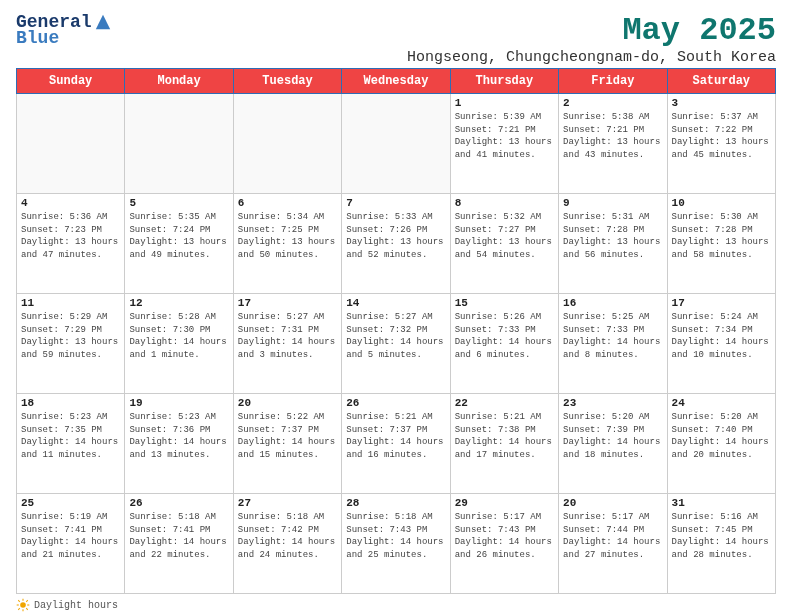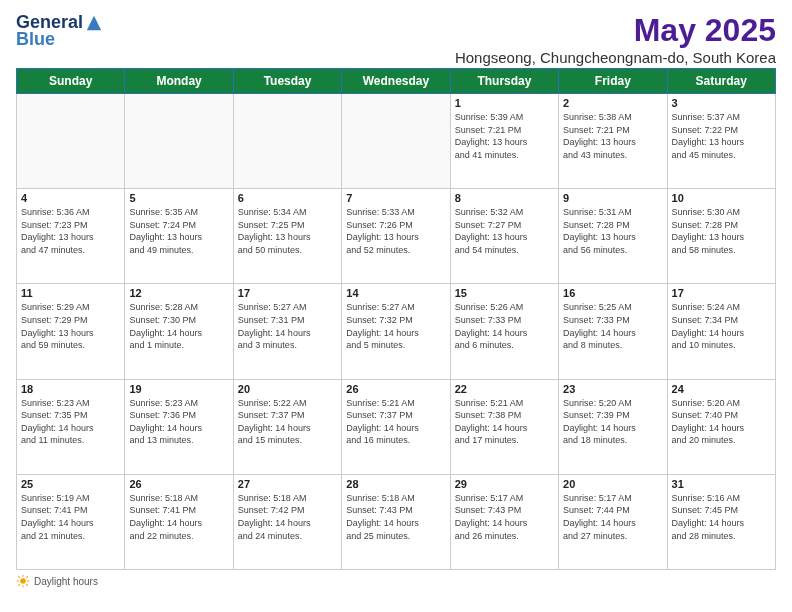--- a/index.html
+++ b/index.html
@@ -6,23 +6,24 @@
     body {
       font-family: Arial, sans-serif;
       background: #fff;
       width: 792px;
       height: 612px;
       overflow: hidden;
     }
     .page {
       width: 792px;
       height: 612px;
-      padding: 12px 16px 24px 16px;
+      padding: 12px 16px 0 16px;
       display: flex;
       flex-direction: column;
+      font-family: Liberation Mono, monospace;
     }
     .header {
       display: flex;
       align-items: flex-start;
       justify-content: space-between;
       margin-bottom: 2px;
     }
     .logo {
       display: flex;
       flex-direction: column;
@@ -47,36 +48,36 @@
       height: 18px;
       margin-left: 2px;
     }
     .title-section {
       text-align: right;
       flex: 1;
     }
     .month-title {
       font-size: 32px;
       font-weight: bold;
-      color: #4c1d95;
+      color: #0f766e;
     }
     .subtitle {
       font-size: 15px;
       color: #333;
       font-weight: normal;
     }
     .calendar {
       flex: 1;
       border: 1px solid #ccc;
       border-collapse: collapse;
       width: 100%;
       table-layout: fixed;
     }
     .calendar th {
-      background-color: #15803d;
+      background-color: #ef4444;
       color: white;
       text-align: center;
       font-size: 12px;
       padding: 5px 2px;
       border: 1px solid #2e6cb5;
       font-weight: bold;
     }
     .calendar td {
       border: 1px solid #ccc;
       vertical-align: top;

